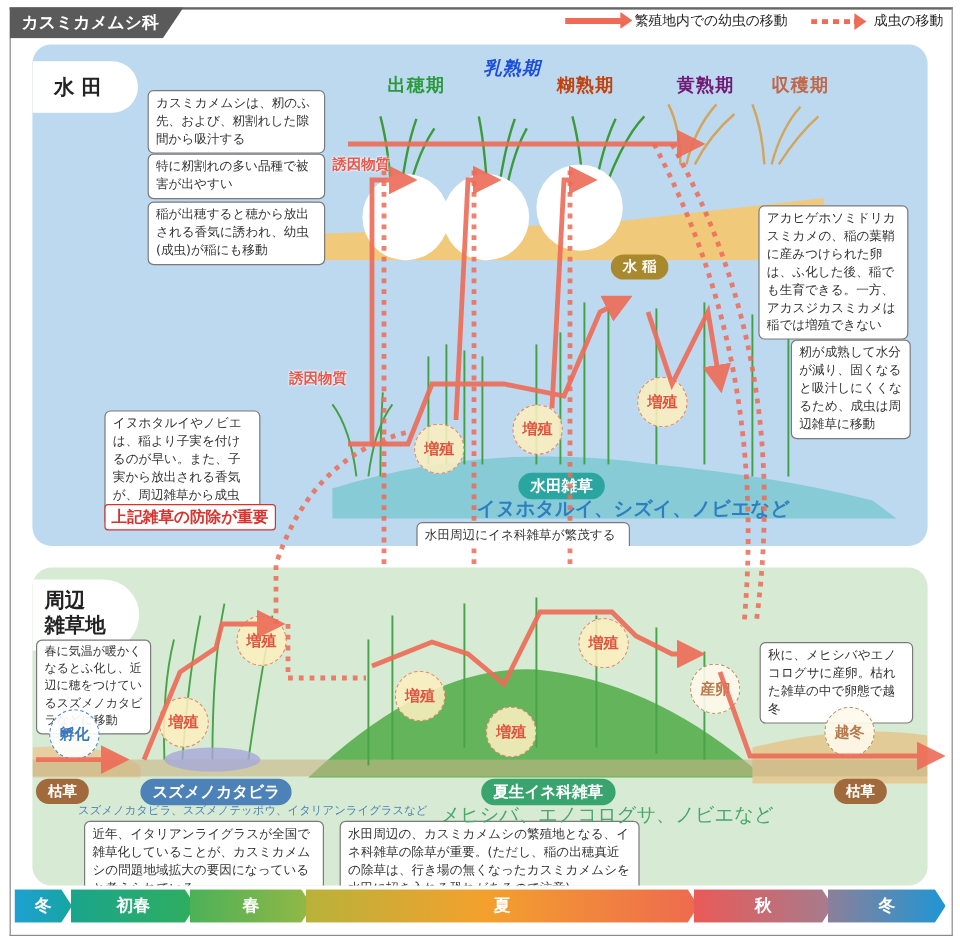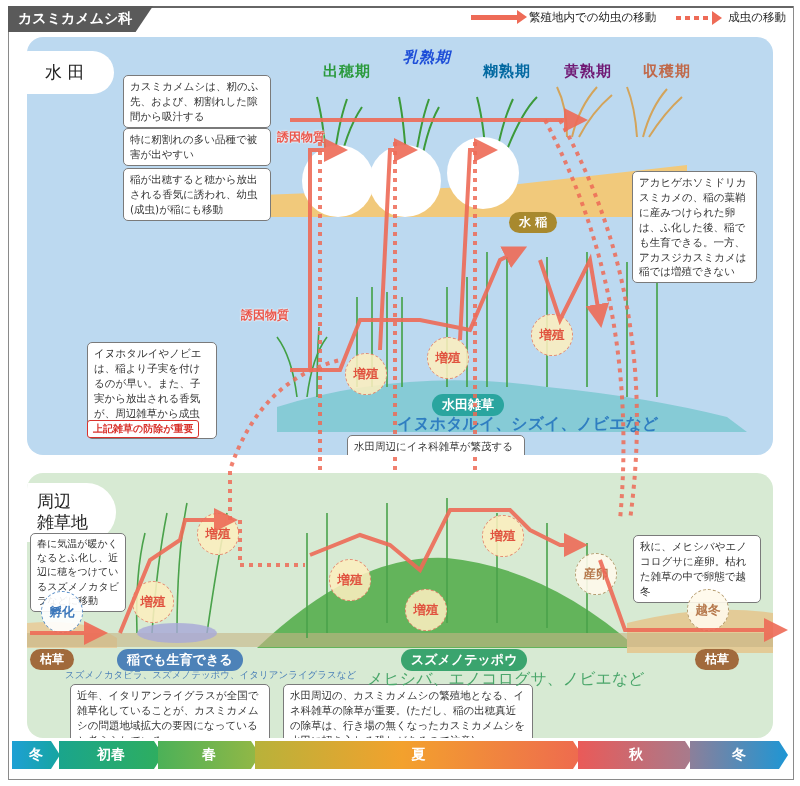--- a/index.html
+++ b/index.html
@@ -8,25 +8,25 @@
   .frame-top { position: absolute; left: 8px; top: 6px; width: 786px; border-top: 2px solid #666; }
   .family-tab { position: absolute; left: 8px; top: 6px; height: 26px; width: 145px; background: #5a5a5a; color: #fff; font-weight: bold; font-size: 14px; padding: 4px 0 0 10px; clip-path: polygon(0 0, 100% 0, 88% 100%, 0 100%); }
   .legend { position: absolute; top: 10px; right: 14px; display: flex; align-items: center; font-size: 11.5px; gap: 6px; }
   .legend .solid { width: 48px; height: 5px; background: #ee6b57; position: relative; margin-right: 4px; }
   .legend .solid::after { content: ""; position: absolute; right: -8px; top: -5px; border-left: 10px solid #ee6b57; border-top: 7.5px solid transparent; border-bottom: 7.5px solid transparent; }
   .legend .dotted { width: 38px; height: 4px; background: repeating-linear-gradient(90deg, #ee6b57 0 5px, transparent 5px 9px); position: relative; margin: 0 8px 0 14px; }
   .legend .dotted::after { content: ""; position: absolute; right: -8px; top: -5px; border-left: 10px solid #ee6b57; border-top: 7px solid transparent; border-bottom: 7px solid transparent; }
 
   .paddy { position: absolute; left: 27px; top: 37px; width: 746px; height: 418px; background: #bcd9f0; border-radius: 16px; overflow: hidden; }
   .weedland { position: absolute; left: 27px; top: 473px; width: 746px; height: 265px; background: #d7ead3; border-radius: 16px; overflow: hidden; }
-  .zone-tab { position: absolute; background: #fff; border-radius: 0 30px 30px 0; font-weight: normal; font-size: 17px; padding: 10px 30px 10px 18px; }
+  .zone-tab { position: absolute; background: #fff; border-radius: 0 30px 30px 0; font-weight: bold; font-size: 17px; padding: 10px 30px 10px 18px; }
   .stage { position: absolute; top: 62px; font-size: 15px; font-weight: bold; letter-spacing: 1px; }
   .sand { position: absolute; background: #f1c97b; }
   .callout { position: absolute; background: #fff; border: 1.2px solid #7a7a7a; border-radius: 5px; font-size: 10.5px; line-height: 1.42; padding: 3px 6px; color: #333; }
-  .warn { position: absolute; border: 1.5px solid #d9322c; background: #fff; color: #d9322c; font-weight: bold; font-size: 10px; padding: 1px 5px; border-radius: 3px; text-align: right; }
+  .warn { position: absolute; border: 1.5px solid #d9322c; background: #fff; color: #d9322c; font-weight: bold; font-size: 13px; padding: 1px 5px; border-radius: 3px; text-align: right; }
   .pill { position: absolute; color: #fff; font-weight: bold; font-size: 12px; padding: 2px 10px; border-radius: 12px; }
   .sub { position: absolute; font-size: 16px; }
   .attract { position: absolute; color: #e9574d; font-weight: bold; font-size: 12px; text-shadow: 0 0 2px #fff, 0 0 2px #fff; }
   .badge { position: absolute; width: 42px; height: 42px; border-radius: 50%; background: rgba(252,238,190,0.88); border: 1.5px dashed #e68a70; color: #e0533f; font-weight: bold; font-size: 12.5px; display: flex; align-items: center; justify-content: center; }
   .badge.blue { border-color: #5a8fc8; color: #3d78bb; background: rgba(255,255,255,0.9); }
   .badge.gray { border-color: #b49b6e; color: #b77a4e; background: rgba(255,250,235,0.9); font-family: Liberation Mono, monospace; }
   .circle-view { position: absolute; width: 72px; height: 72px; border-radius: 50%; background: #fff; }
   .timeline { position: absolute; left: 12px; top: 741px; width: 776px; height: 28px; }
   .seg { position: absolute; top: 0; height: 28px; color: #fff; font-weight: bold; font-size: 14px; display: flex; align-items: center; justify-content: center; clip-path: polygon(0 0, calc(100% - 9px) 0, 100% 50%, calc(100% - 9px) 100%, 0 100%); }
   svg.overlay { position: absolute; left: 0; top: 0; }
@@ -90,28 +90,29 @@
         <path d="M630 360 L630 230"></path>
     </g>
   </svg>
 
   <div class="circle-view" style="left:275px;top:108px;"></div>
   <div class="circle-view" style="left:342px;top:108px;"></div>
   <div class="circle-view" style="left:420px;top:100px;"></div>
 
   <div class="stage" style="left:296px;top:25px;color:#2a9a3c;">出穂期</div>
   <div class="stage" style="left:376px;top:11px;color:#1d4ed8;font-style:italic;">乳熟期</div>
-  <div class="stage" style="left:456px;top:25px;color:#0369a1;">糊熟期</div>
+  <div class="stage" style="left:437px;top:25px;color:#c2410c;">糊熟期</div>
   <div class="stage" style="left:537px;top:25px;color:#701a75;">黄熟期</div>
   <div class="stage" style="left:616px;top:25px;color:#c0694a;">収穫期</div>
 
   <div class="callout" style="left:96px;top:91px;width:148px;">特に籾割れの多い品種で被害が出やすい</div>
   <div class="callout" style="left:96px;top:38px;width:148px;">カスミカメムシは、籾のふ先、および、籾割れした隙間から吸汁する</div>
   <div class="callout" style="left:96px;top:131px;width:148px;">稲が出穂すると穂から放出される香気に誘われ、幼虫(成虫)が稲にも移動</div>
   <div class="callout" style="left:605px;top:134px;width:125px;">アカヒゲホソミドリカスミカメの、稲の葉鞘に産みつけられた卵は、ふ化した後、稲でも生育できる。一方、アカスジカスミカメは稲では増殖できない</div>
+  <div class="callout" style="left:632px;top:246px;width:100px;">籾が成熟して水分が減り、固くなると吸汁しにくくなるため、成虫は周辺雑草に移動</div>
   <div class="callout" style="left:60px;top:305px;width:130px;">イヌホタルイやノビエは、稲より子実を付けるのが早い。また、子実から放出される香気が、周辺雑草から成虫を水田内に誘因</div>
   <div class="warn" style="left:60px;top:383px;">上記雑草の防除が重要</div>
   <div class="callout" style="left:320px;top:398px;width:178px;z-index:5;">水田周辺にイネ科雑草が繁茂するとカスミカメムシの絶好の繁殖場所となり、稲が出穂すると成虫が水田に飛来</div>
 
   <div class="attract" style="left:250px;top:92px;">誘因物質</div>
   <div class="attract" style="left:214px;top:270px;">誘因物質</div>
 
   <div class="pill" style="left:482px;top:175px;background:#a8892e;">水 稲</div>
   <div class="pill" style="left:405px;top:357px;background:#2aa59f;font-size:13px;">水田雑草</div>
   <div class="sub" style="left:370px;top:377px;color:#2f7ec1;font-weight:bold;">イヌホタルイ、シズイ、ノビエなど</div>
@@ -157,23 +158,23 @@
   <div class="badge" style="left:105px;top:108px;">増殖</div>
   <div class="badge" style="left:170px;top:40px;">増殖</div>
   <div class="badge" style="left:302px;top:86px;">増殖</div>
   <div class="badge" style="left:378px;top:116px;">増殖</div>
   <div class="badge" style="left:455px;top:42px;">増殖</div>
   <div class="badge gray" style="left:548px;top:80px;">産卵</div>
   <div class="badge gray" style="left:660px;top:116px;">越冬</div>
 
   <div class="pill" style="left:3px;top:176px;background:#a16a3c;">枯草</div>
   <div class="pill" style="left:668px;top:176px;background:#a16a3c;">枯草</div>
-  <div class="pill" style="left:90px;top:176px;background:#4d82b8;font-size:13px;">稲でも生育できる</div>
+  <div class="pill" style="left:90px;top:176px;background:#4d82b8;font-size:13px;">スズメノカタビラ</div>
   <div class="sub" style="left:38px;top:196px;color:#4d82b8;font-size:9.5px;">スズメノカタビラ、スズメノテッポウ、イタリアンライグラスなど</div>
-  <div class="pill" style="left:374px;top:176px;background:#3aa46e;font-size:13px;">スズメノテッポウ</div>
+  <div class="pill" style="left:374px;top:176px;background:#3aa46e;font-size:13px;">夏生イネ科雑草</div>
   <div class="sub" style="left:340px;top:196px;color:#4aa66a;">メヒシバ、エノコログサ、ノビエなど</div>
 </div>
 
 <svg class="overlay" width="800" height="786" style="pointer-events:none;">
   <defs>
     <marker id="ah" markerWidth="6" markerHeight="6" refX="4" refY="3" orient="auto">
         <path d="M0 0 L6 3 L0 6 Z" fill="#ee6b57"></path>
       </marker>
   </defs>
   <g stroke="#ee6b57" stroke-width="4" fill="none" marker-end="url(#ah)" opacity="0.9">

